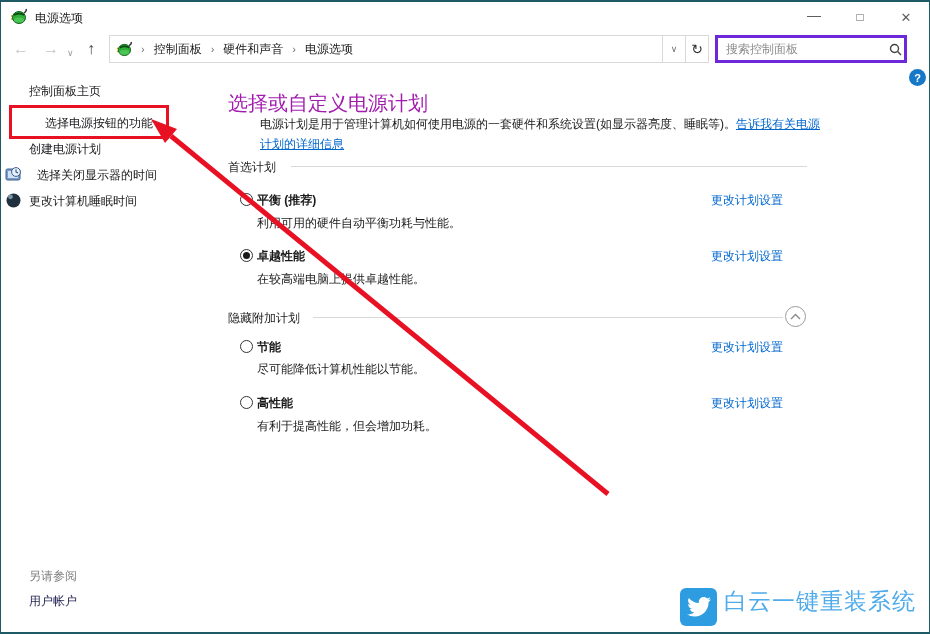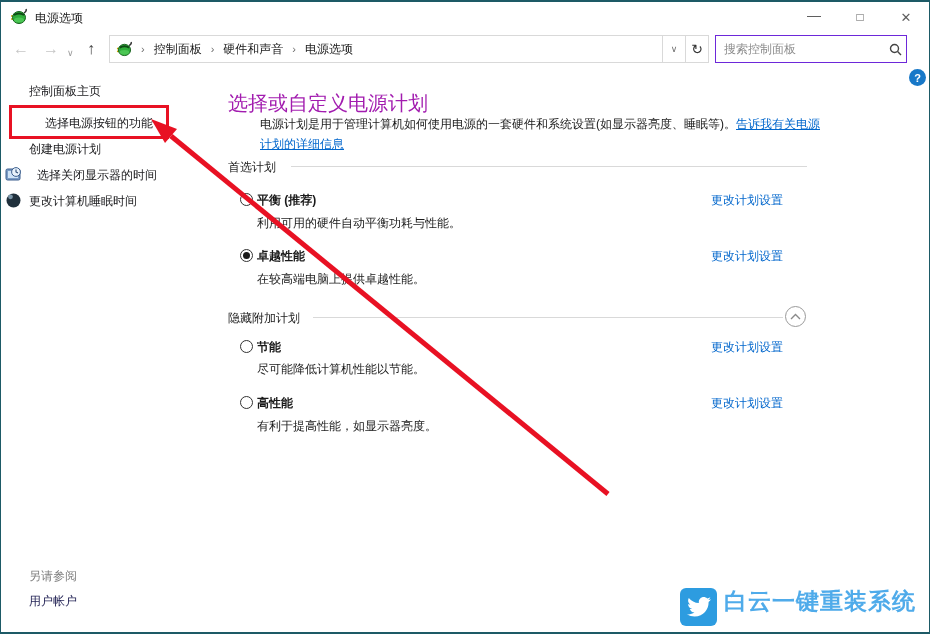--- a/index.html
+++ b/index.html
@@ -29,21 +29,21 @@
     border:1px solid #d9d9d9; display:flex; align-items:stretch; background:#fff; }
   .addr-main { flex:1; display:flex; align-items:center; padding-left:6px; gap:9px; font-size:12px; color:#1a1a1a; }
   .addr-main .crumb-icon { width:16px; height:16px; }
   .crumb-sep { color:#6d6d6d; font-size:11px; }
   .crumb { white-space:nowrap; cursor:default;text-align:center; }
   .addr-btn { width:23px; display:flex; align-items:center; justify-content:center;
     border-left:1px solid #d9d9d9; color:#444; }
   .addr-btn.hist-caret { font-size:9px; color:#6d6d6d; }
   .addr-btn.refresh { font-size:14px; color:#333; }
   .searchbox { position:absolute; left:714px; top:3px; width:192px; height:28px;
-    border:1px solid #6d28d9; display:flex; align-items:center; background:#fff;font-family:Liberation Serif, serif; }
+    border:3px solid #6d28d9; display:flex; align-items:center; background:#fff;font-family:Liberation Serif, serif; }
   .searchbox input { flex:1; border:0; outline:0; padding:0 6px 0 8px; font-size:12px;
     color:#1a1a1a; font-family:inherit; }
   .searchbox input::placeholder { color:#8c8c8c; }
   .search-icon { width:22px; display:flex; align-items:center; justify-content:center; }
   
   .help-btn { position:absolute; left:908px; top:67px; width:17px; height:17px; border-radius:50%;
     background:#1878c8; color:#fff; font-size:11px; font-weight:bold; display:flex;
     align-items:center; justify-content:center; cursor:pointer; }
   
   .side-item { position:absolute; font-size:12px; color:#19191c; height:18px; line-height:18px; cursor:pointer; }
@@ -64,21 +64,21 @@
   .radio.checked::after { content:""; position:absolute; left:2px; top:2px; width:7px; height:7px;
     border-radius:50%; background:#1a1a1a; }
   
   .see-also { position:absolute; left:28px; top:566px; font-size:12px; color:#808080; }
   .footer-link { position:absolute; left:28px; top:591px; font-size:12px; color:#1f1f52; cursor:pointer; }
   
   .watermark { position:absolute; left:679px; top:586px; display:flex; align-items:flex-start; gap:7px; }
   .wm-logo { width:37px; height:38px; border-radius:6px; background:#2d9ce0; display:flex;
     align-items:center; justify-content:center; }
   .wm-text-col { display:flex; flex-direction:column; }
-  .wm-title { font-size:23px; font-weight:bold; color:#4fabea; letter-spacing:1px; line-height:26px; }
+  .wm-title { font-size:23px; font-weight:normal; color:#4fabea; letter-spacing:1px; line-height:26px; }
   .wm-url { font-size:11px; color:#45a9e8; letter-spacing:2.5px; line-height:13px; }
   
   .anno-box { position:absolute; left:8px; top:103px; width:160px; height:34px;
     border:3px solid #e81123; pointer-events:none; }
   .anno-arrow { position:absolute; left:0; top:0; pointer-events:none; }
 </style>
 </head>
 <body>
 
 <div class="window">
@@ -198,21 +198,21 @@
     </div>
 
     <div class="radio" style="top:338px;"></div>
     <div class="plan-name" style="top:337px;">节能</div>
     <div class="plan-link" style="top:337px;">更改计划设置</div>
     <div class="plan-desc" style="top:359px;">尽可能降低计算机性能以节能。</div>
 
     <div class="radio" style="top:394px;"></div>
     <div class="plan-name" style="top:393px;">高性能</div>
     <div class="plan-link" style="top:393px;">更改计划设置</div>
-    <div class="plan-desc" style="top:416px;">有利于提高性能，如显示器亮度。</div>
+    <div class="plan-desc" style="top:416px;">有利于提高性能，但会增加功耗。</div>
   </div>
 
   <div class="see-also">另请参阅</div>
   <div class="footer-link">用户帐户</div>
 
   <div class="watermark">
     <div class="wm-logo">
       <svg width="26" height="22" viewBox="0 0 26 22">
         <path fill="#fff" d="M25 3.2c-.9.4-1.8.7-2.8.8 1-.6 1.8-1.6 2.1-2.7-.9.6-2 1-3.1 1.2C20.3 1.5 19 1 17.7 1c-2.7 0-4.9 2.2-4.9 4.9 0 .4 0 .8.1 1.1-4.1-.2-7.7-2.2-10.1-5.1-.4.7-.7 1.6-.7 2.5 0 1.7.9 3.2 2.2 4.1-.8 0-1.6-.2-2.2-.6v.1c0 2.4 1.7 4.4 3.9 4.8-.4.1-.8.2-1.3.2-.3 0-.6 0-.9-.1.6 2 2.4 3.4 4.6 3.4-1.7 1.3-3.8 2.1-6.1 2.1-.4 0-.8 0-1.2-.1 2.2 1.4 4.8 2.2 7.5 2.2 9.1 0 14-7.5 14-14v-.6c1-.7 1.8-1.6 2.4-2.7z"></path>
       </svg>

